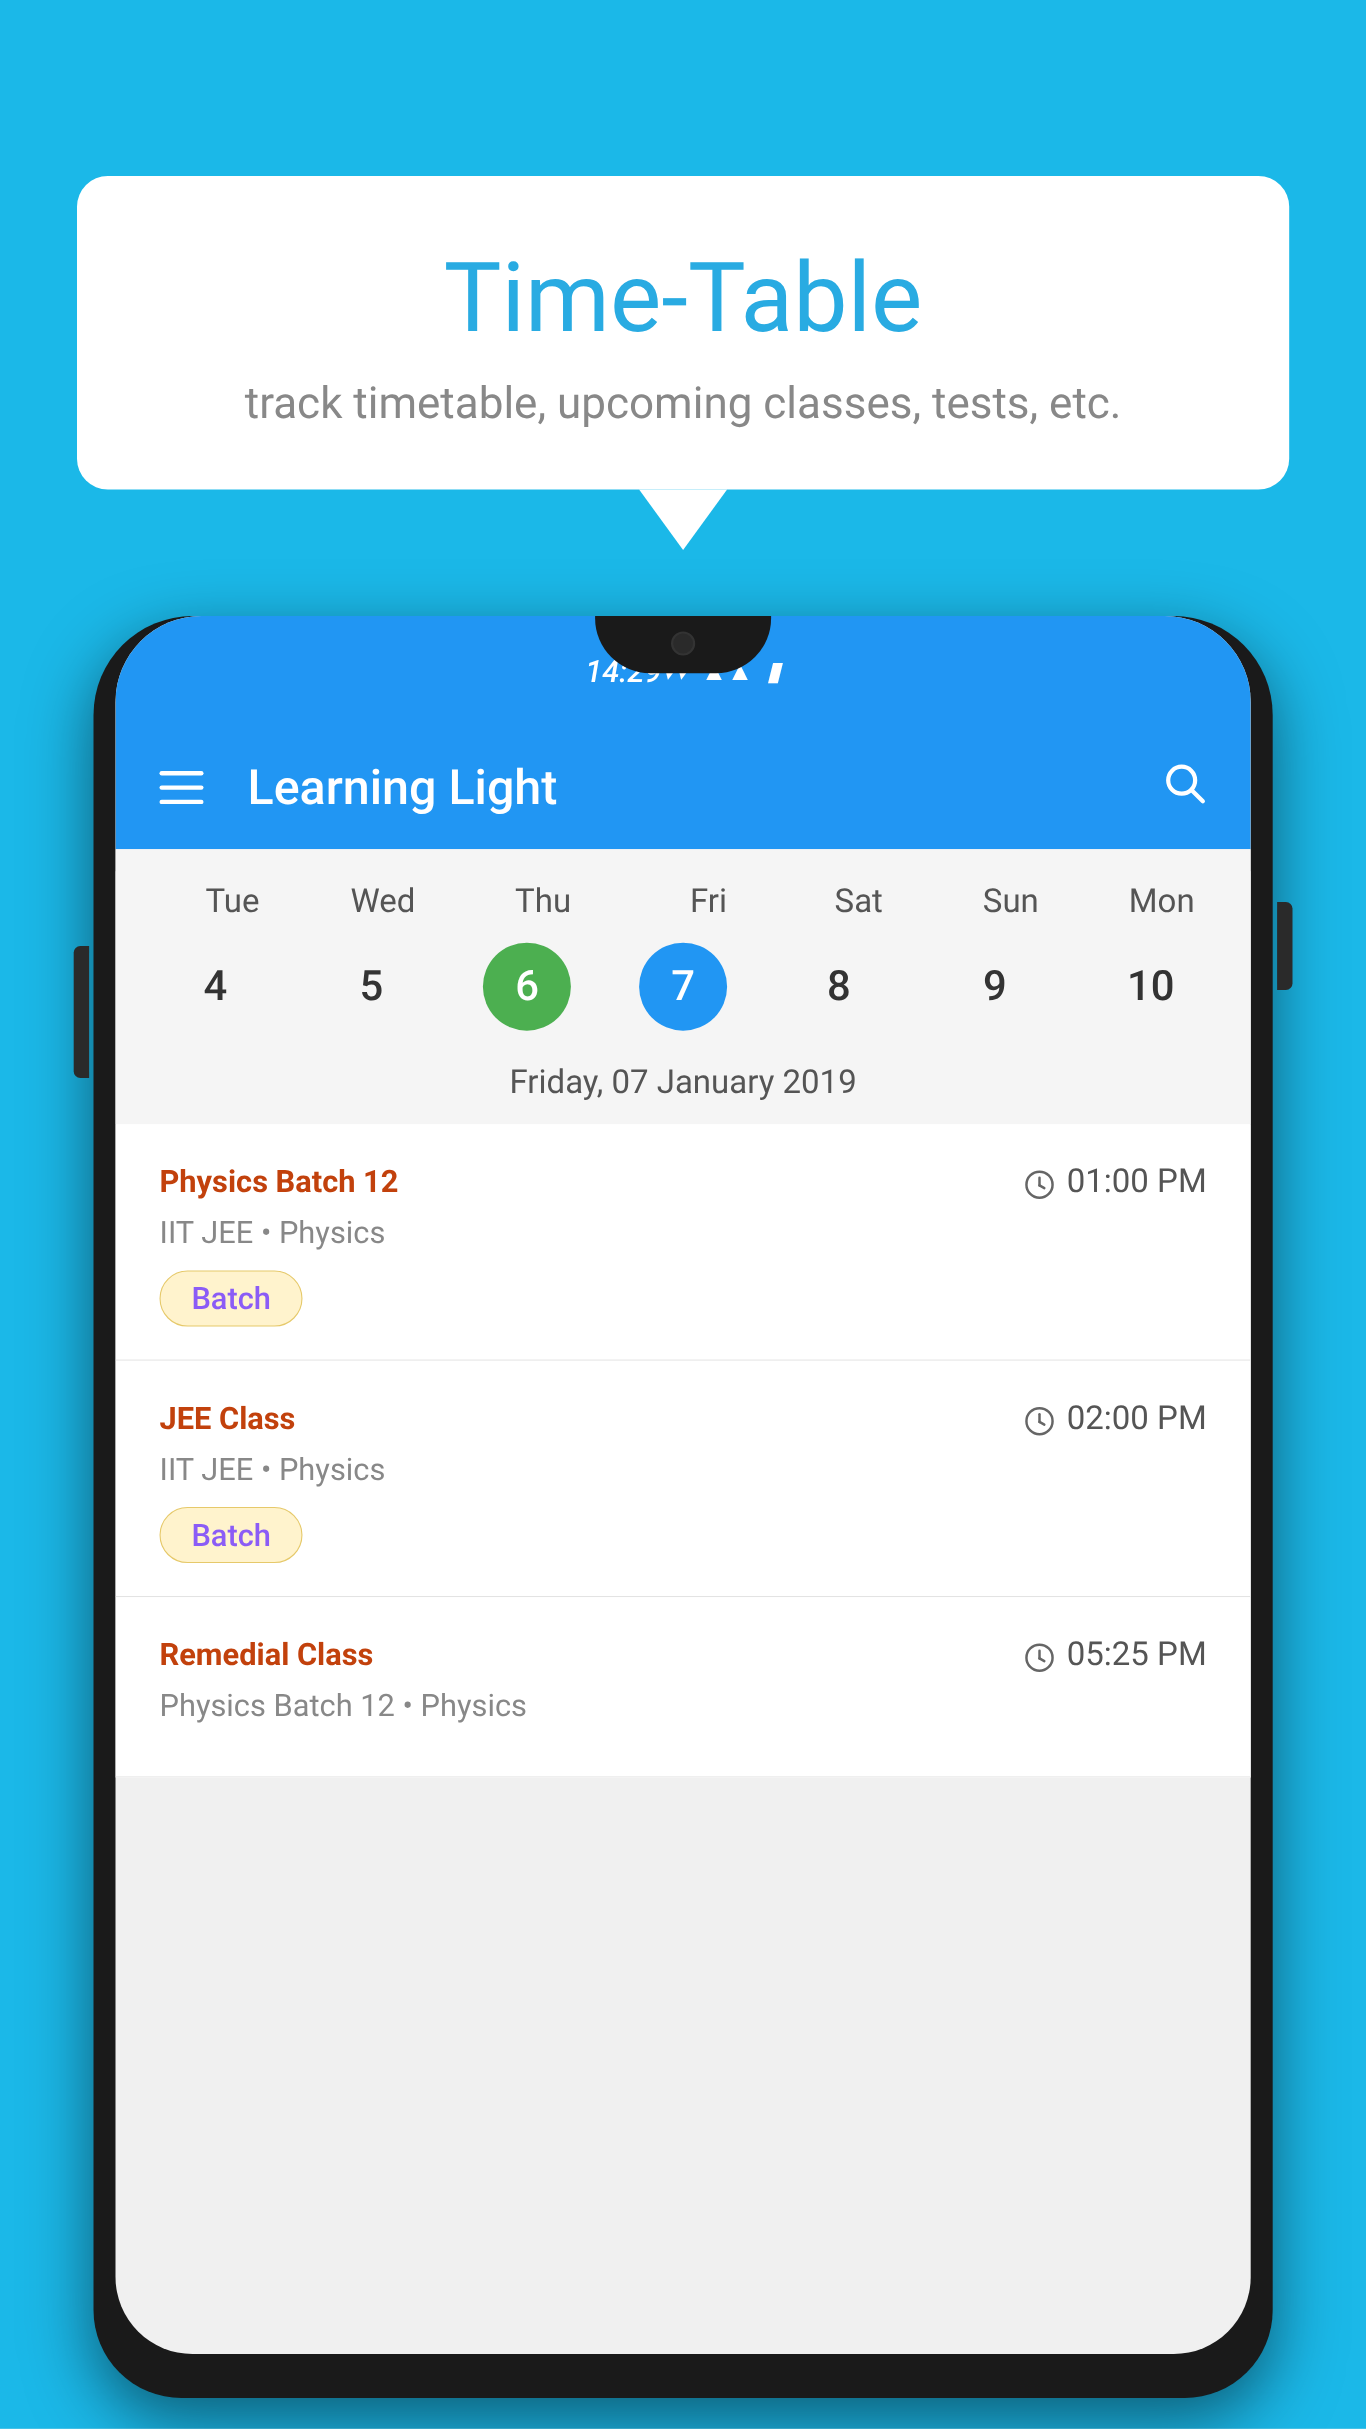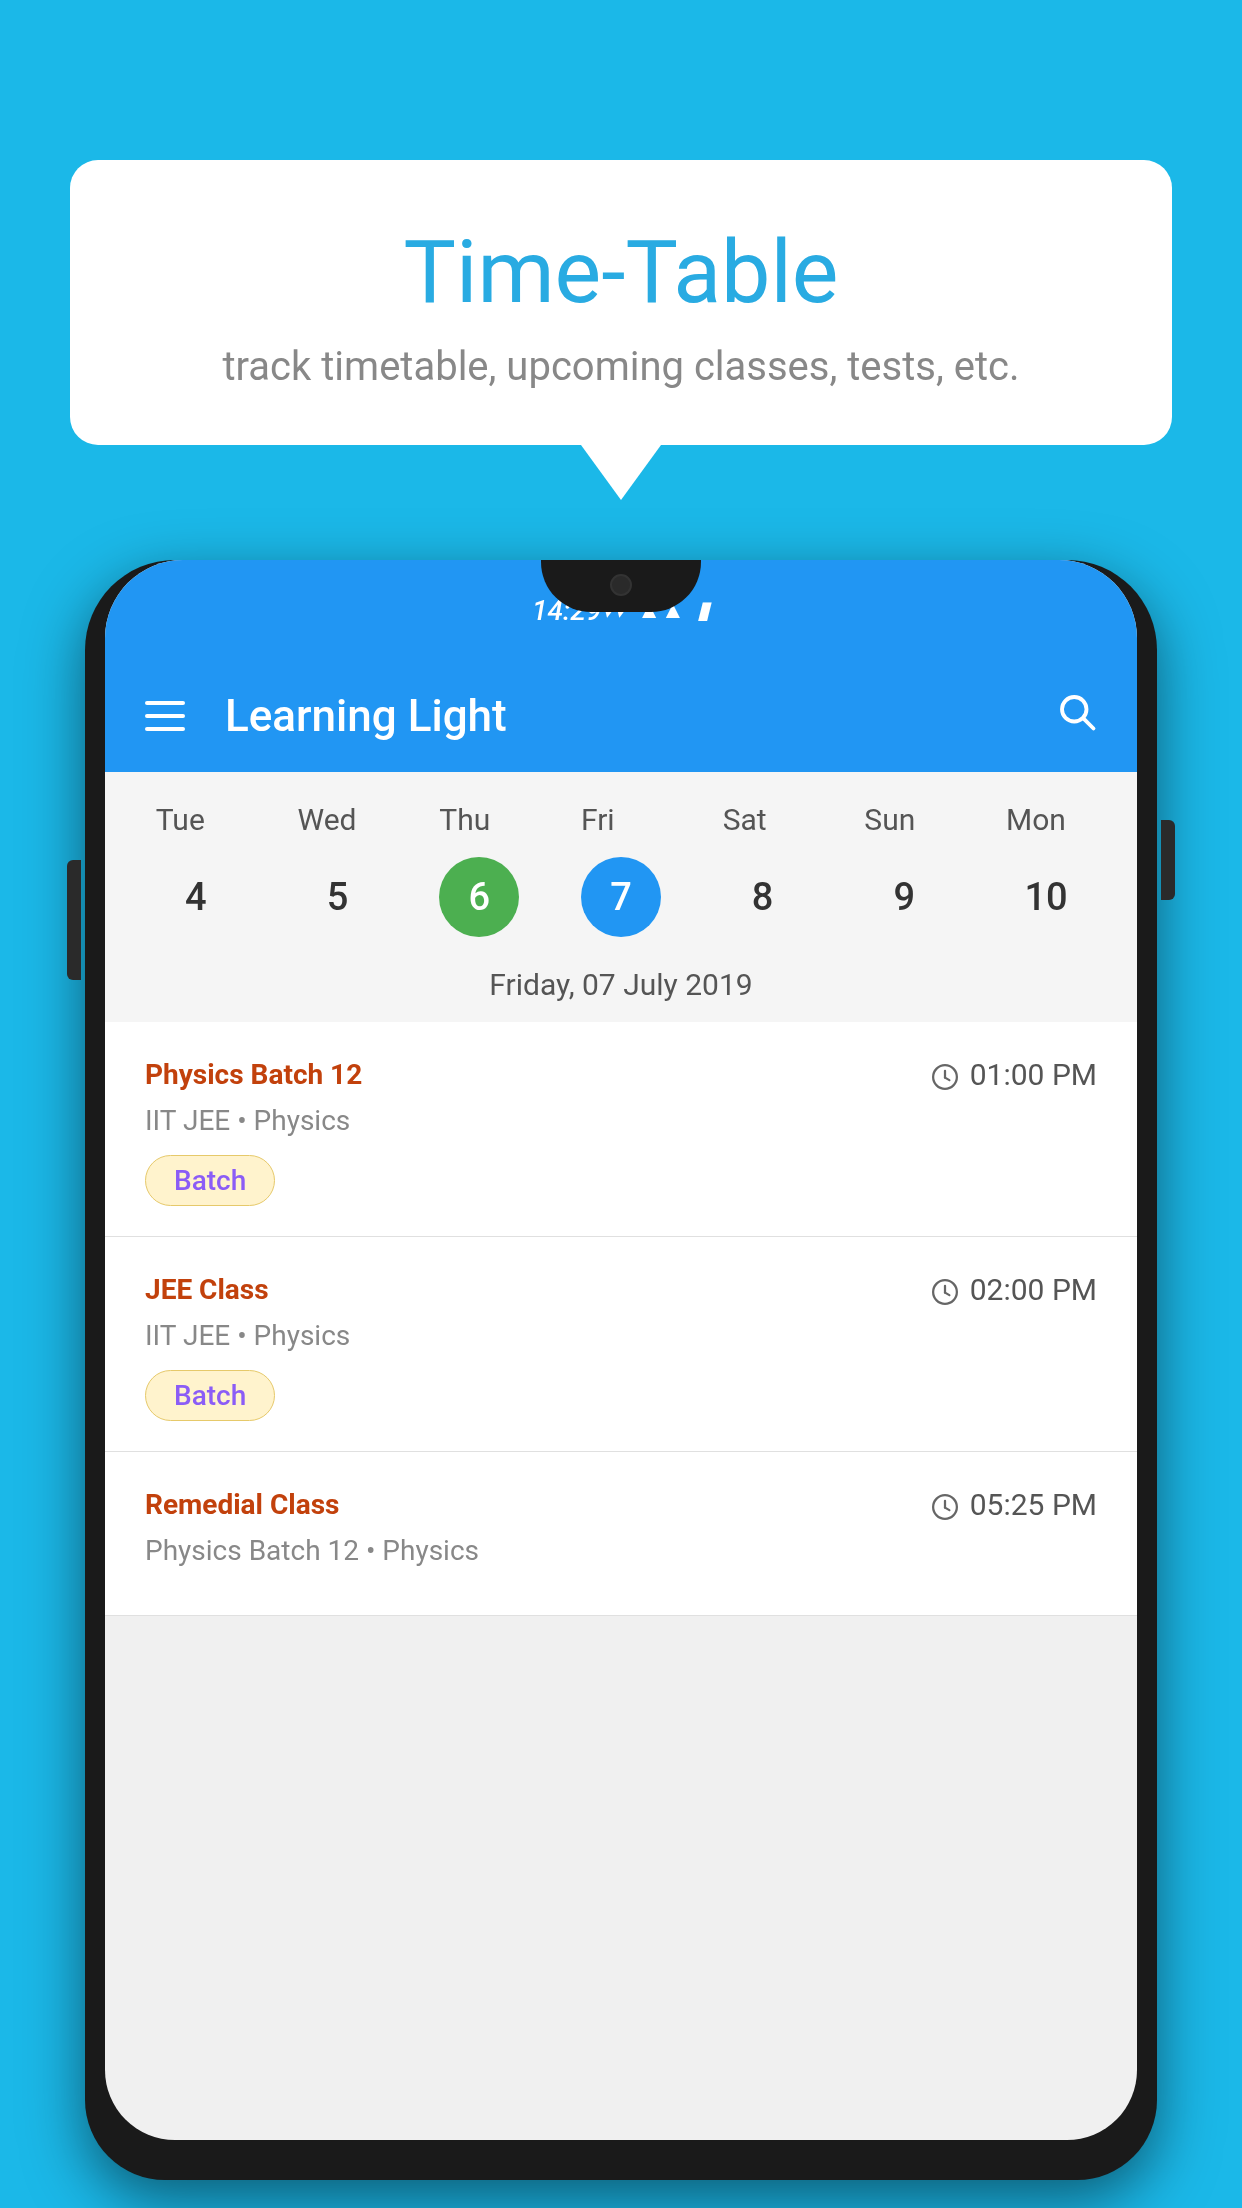--- a/index.html
+++ b/index.html
@@ -211,21 +211,21 @@
     .days-header {
       display: flex;
       justify-content: space-around;
       padding: 10px 20px;
       background: #f5f5f5;
     }
 
     .day-name {
       font-size: 30px;
       color: #555;
-      text-align: left;
+      text-align: right;
       width: 80px;
     }
 
     .dates-row {
       display: flex;
       justify-content: space-around;
       padding: 10px 20px 20px;
       background: #f5f5f5;
     }
 
@@ -371,21 +371,21 @@
         </div>
         <div class="dates-row">
           <div class="date-item">4</div>
           <div class="date-item">5</div>
           <div class="date-item today">6</div>
           <div class="date-item selected">7</div>
           <div class="date-item">8</div>
           <div class="date-item">9</div>
           <div class="date-item">10</div>
         </div>
-        <div class="selected-date-label">Friday, 07 July 2019</div>
+        <div class="selected-date-label">Friday, 07 January 2019</div>
       </div>
 
       <div class="schedule-list">
 
         <div class="schedule-item">
           <div class="schedule-item-header">
             <span class="schedule-title">Physics Batch 12</span>
             <div class="schedule-time">
               <svg class="clock-icon-svg" viewBox="0 0 24 24" fill="none">
                 <circle cx="12" cy="12" r="9.5" stroke="#666" stroke-width="1.8"></circle>

